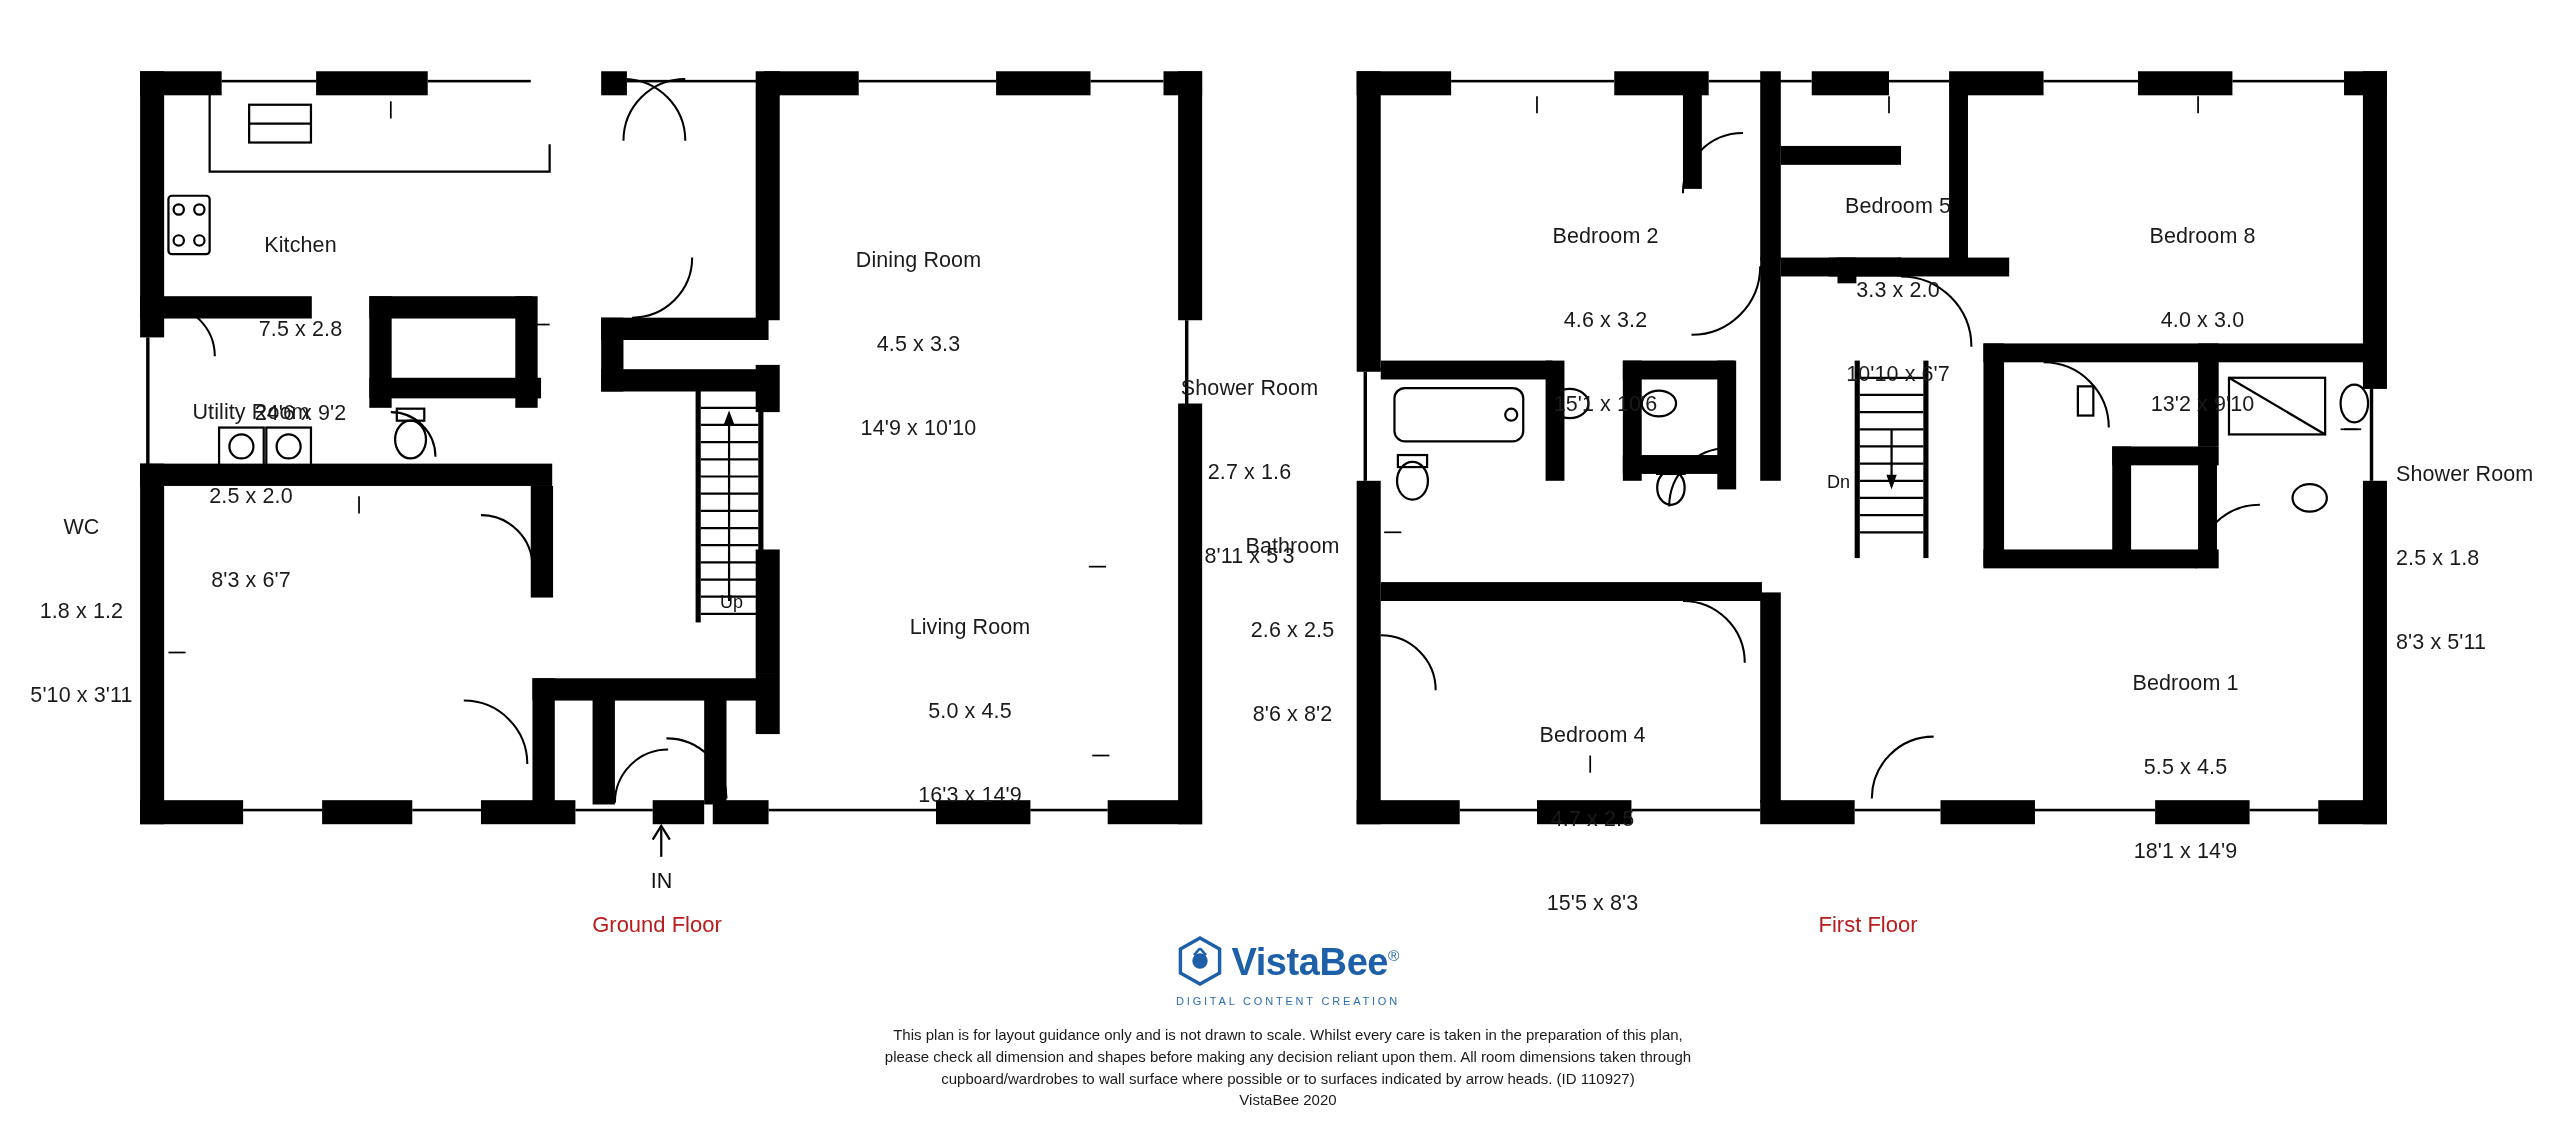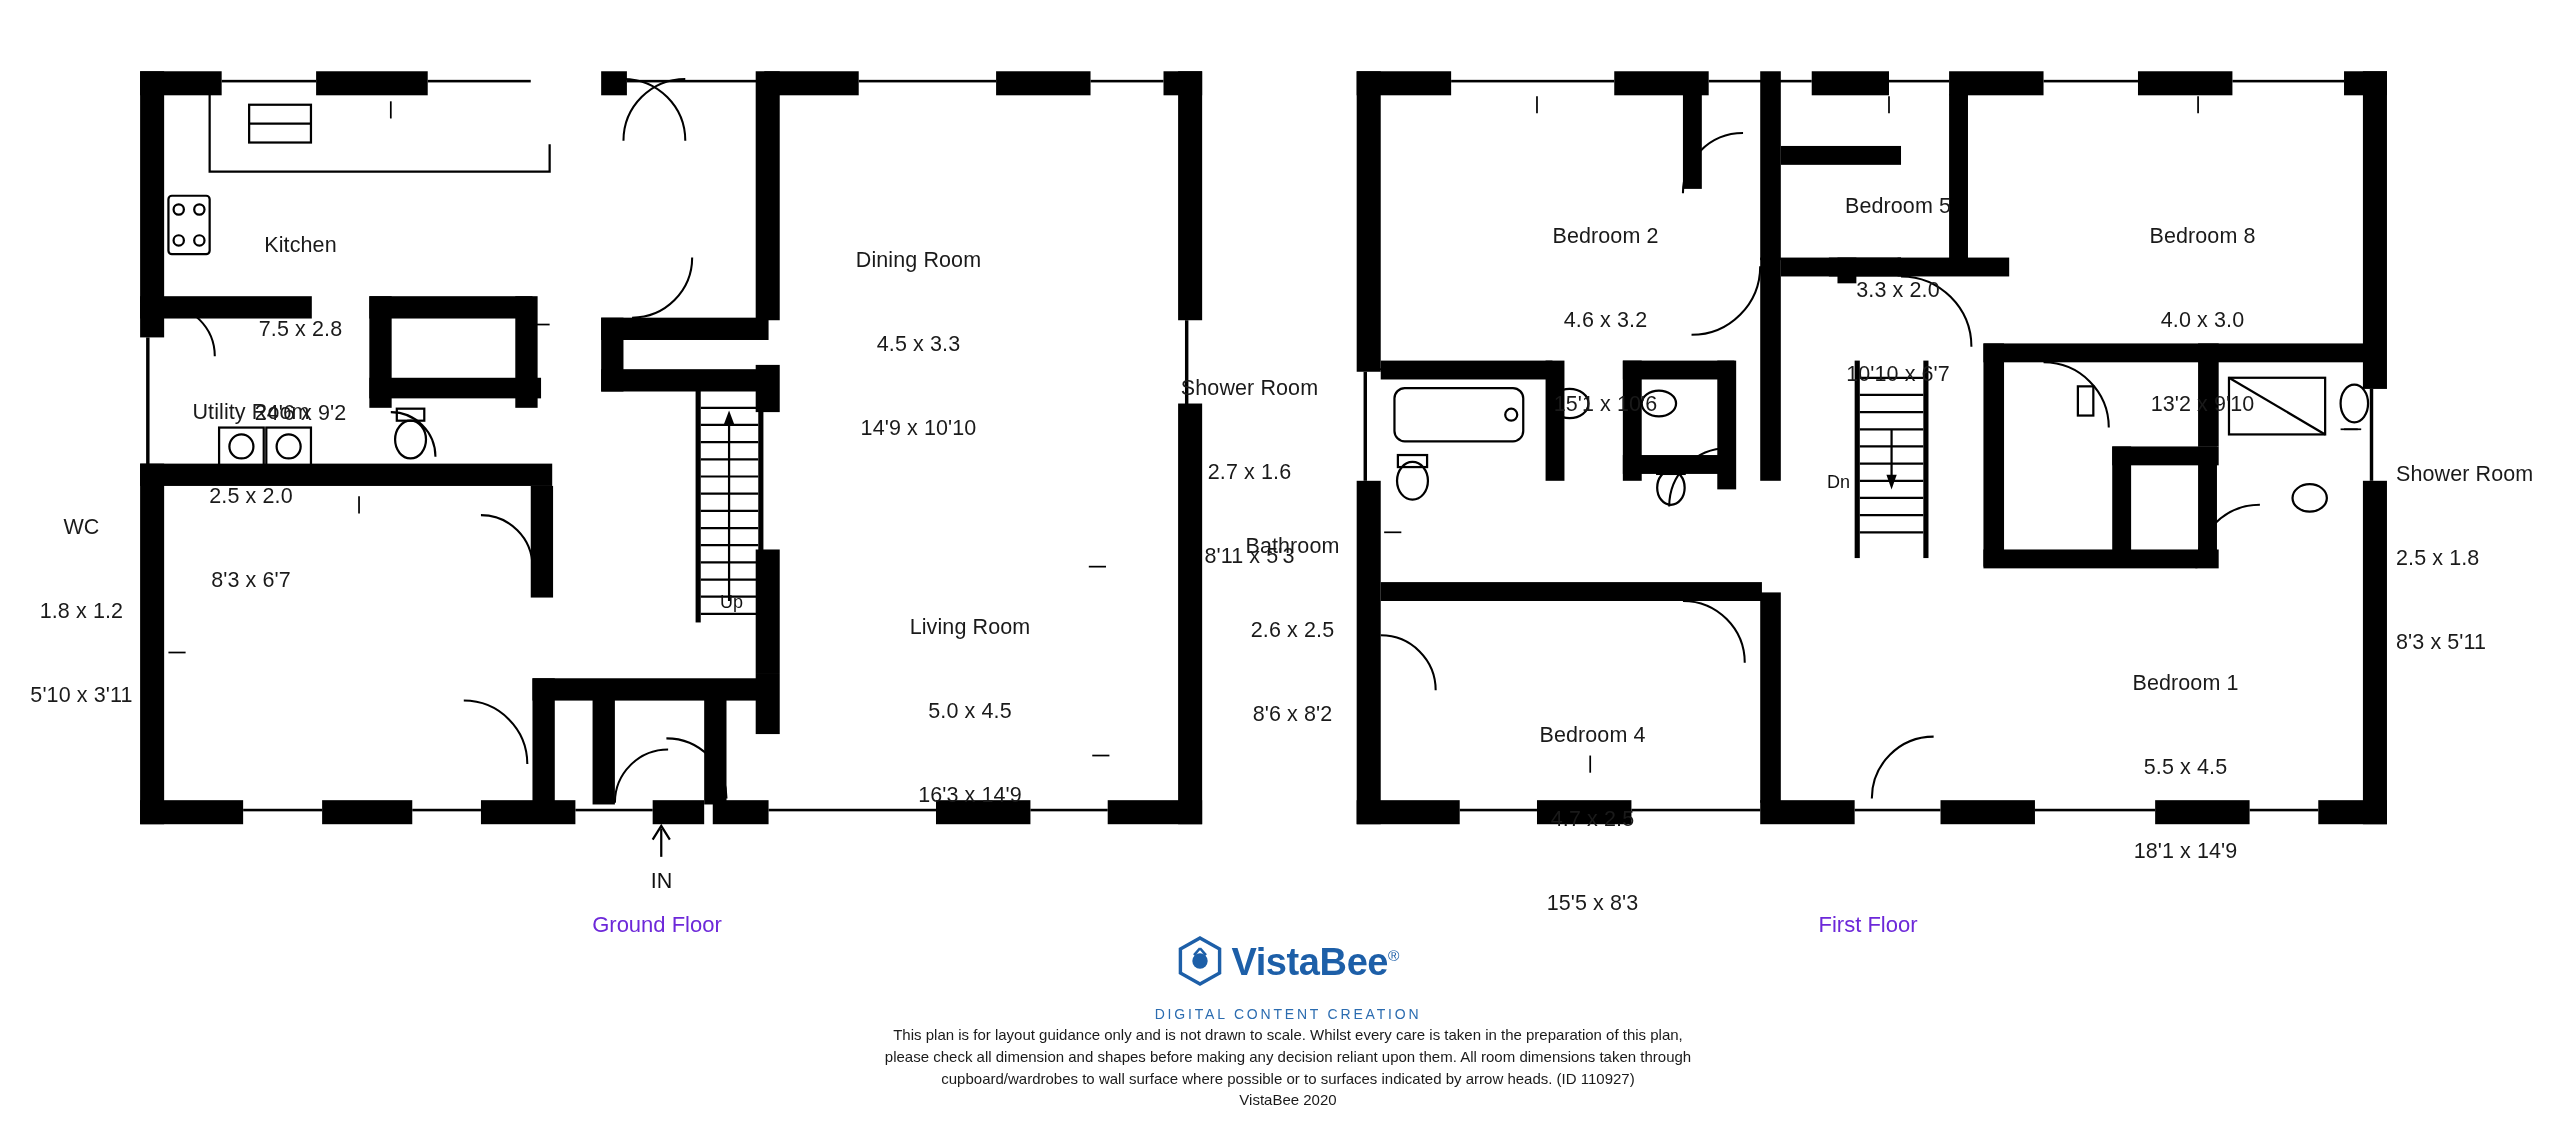--- a/index.html
+++ b/index.html
@@ -41,21 +41,21 @@
     font-size: 21.5px;
   }
   .label .dim {
     display: block;
     font-size: 21.5px;
   }
   .floor-title {
     position: absolute;
     text-align: center;
     font-size: 22px;
-    color: #6d28d9;
+    color: #b91c1c;
     white-space: pre;
   }
   .in-label {
     position: absolute;
     font-size: 21.5px;
     text-align: center;
     color: #111;
   }
   .stair-label {
     position: absolute;
@@ -84,22 +84,22 @@
   .brand-text .bee {
     color: #1d5fa8;
   }
   .brand-reg {
     font-size: 15.5px;
     vertical-align: super;
     color: #1d5fa8;
     font-weight: normal;
   }
   .brand-sub {
-    margin-top: 17px;
-    font-size: 14px;
+    margin-top: 6px;
+    font-size: 11px;
     letter-spacing: 2.8px;
     color: #2b6cb0;
   }
   #disclaimer {
     position: absolute;
     left: 0;
     right: 0;
     top: 1024px;
     text-align: center;
     font-size: 15px;

